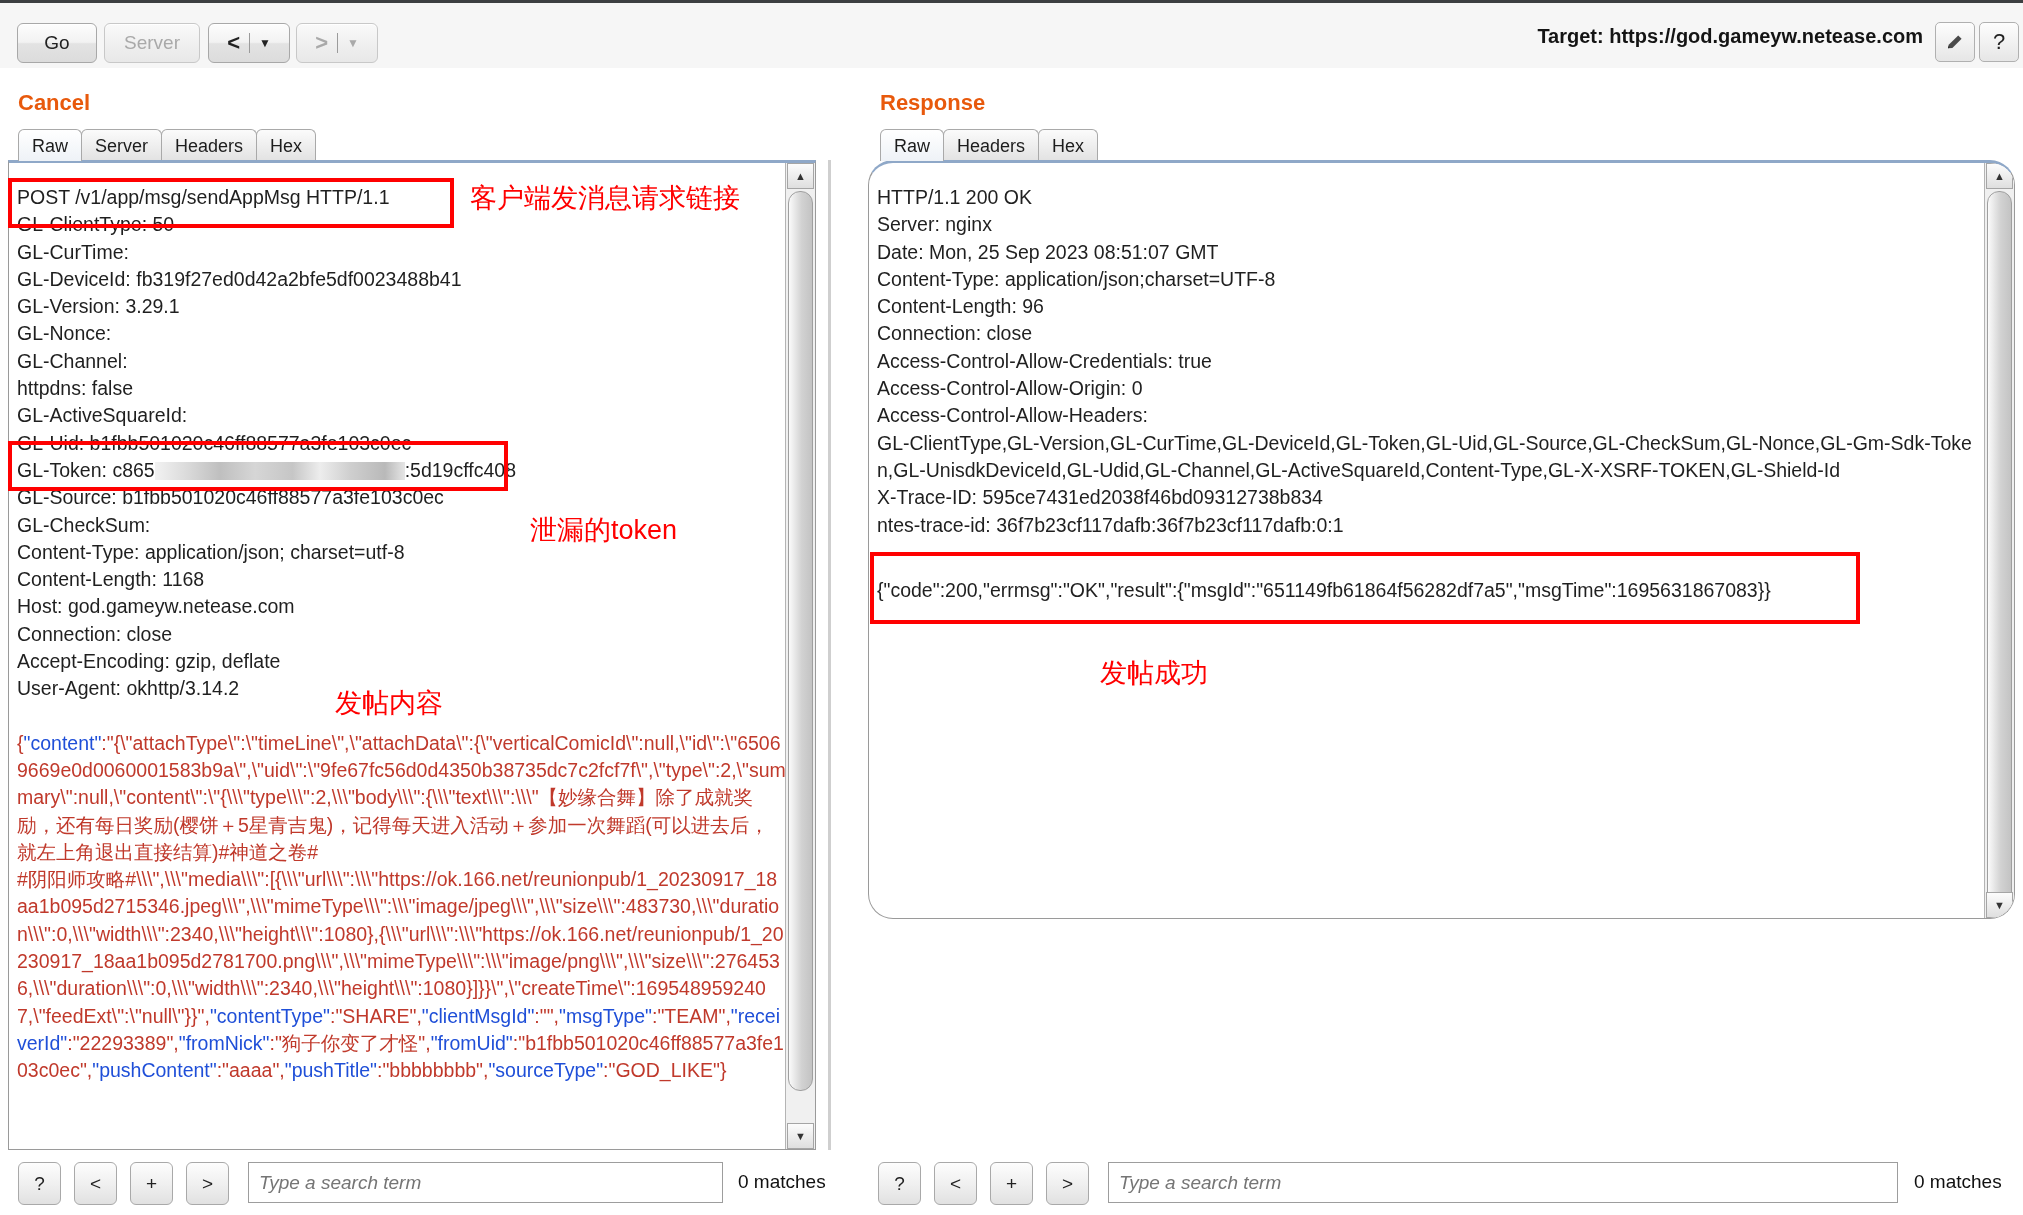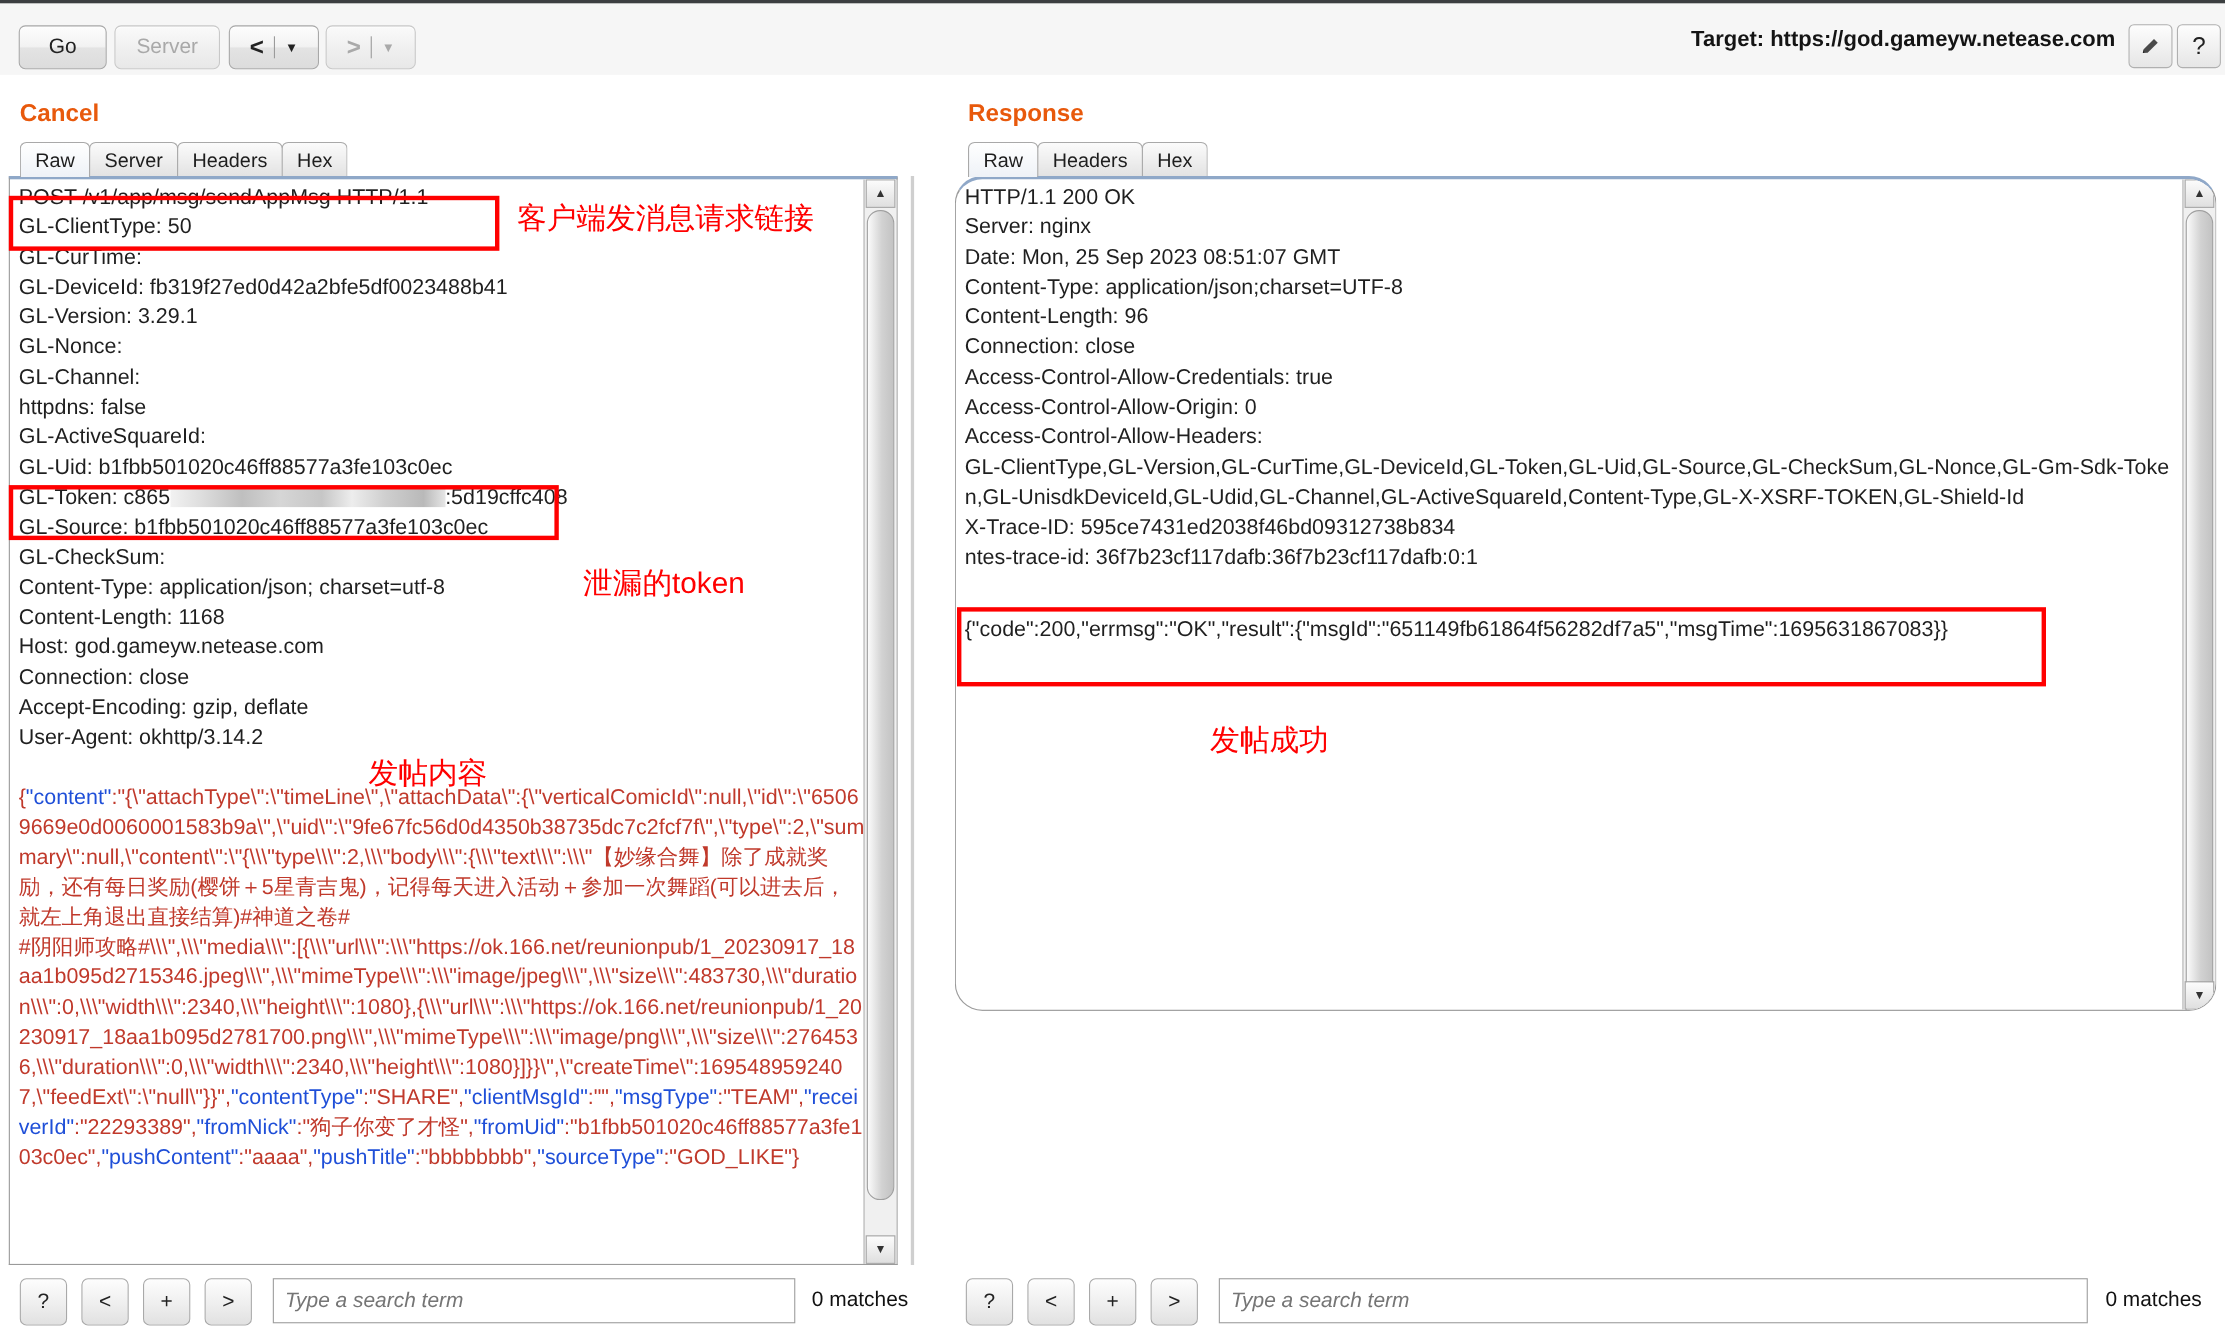--- a/index.html
+++ b/index.html
@@ -75,21 +75,21 @@
   
   .editor{
     position:absolute;background:#ffffff;
     border:1px solid #9a9a9a;border-top:3px solid #8fa8c8;
     box-sizing:border-box;overflow:hidden;
   }
   #request-editor{left:8px;top:160px;width:808px;height:990px;}
   #response-editor{left:868px;top:160px;width:1147px;height:759px;border-radius:25px;}
 
   .code{
-    position:absolute;left:8px;top:3px;right:4px;
+    position:absolute;left:8px;top:21px;right:4px;
     font-family:"Liberation Sans","DejaVu Sans",sans-serif;
     font-size:19.5px;line-height:27.3px;color:#1f1f1f;
     white-space:pre-wrap;word-break:break-all;
   }
   #response-code{font-size:19.5px;line-height:27.3px;}
   .body-json{color:#c0392b;}
   .k-blue{color:#1f4fd8;}
   .k-red{color:#c0392b;}
 
   

